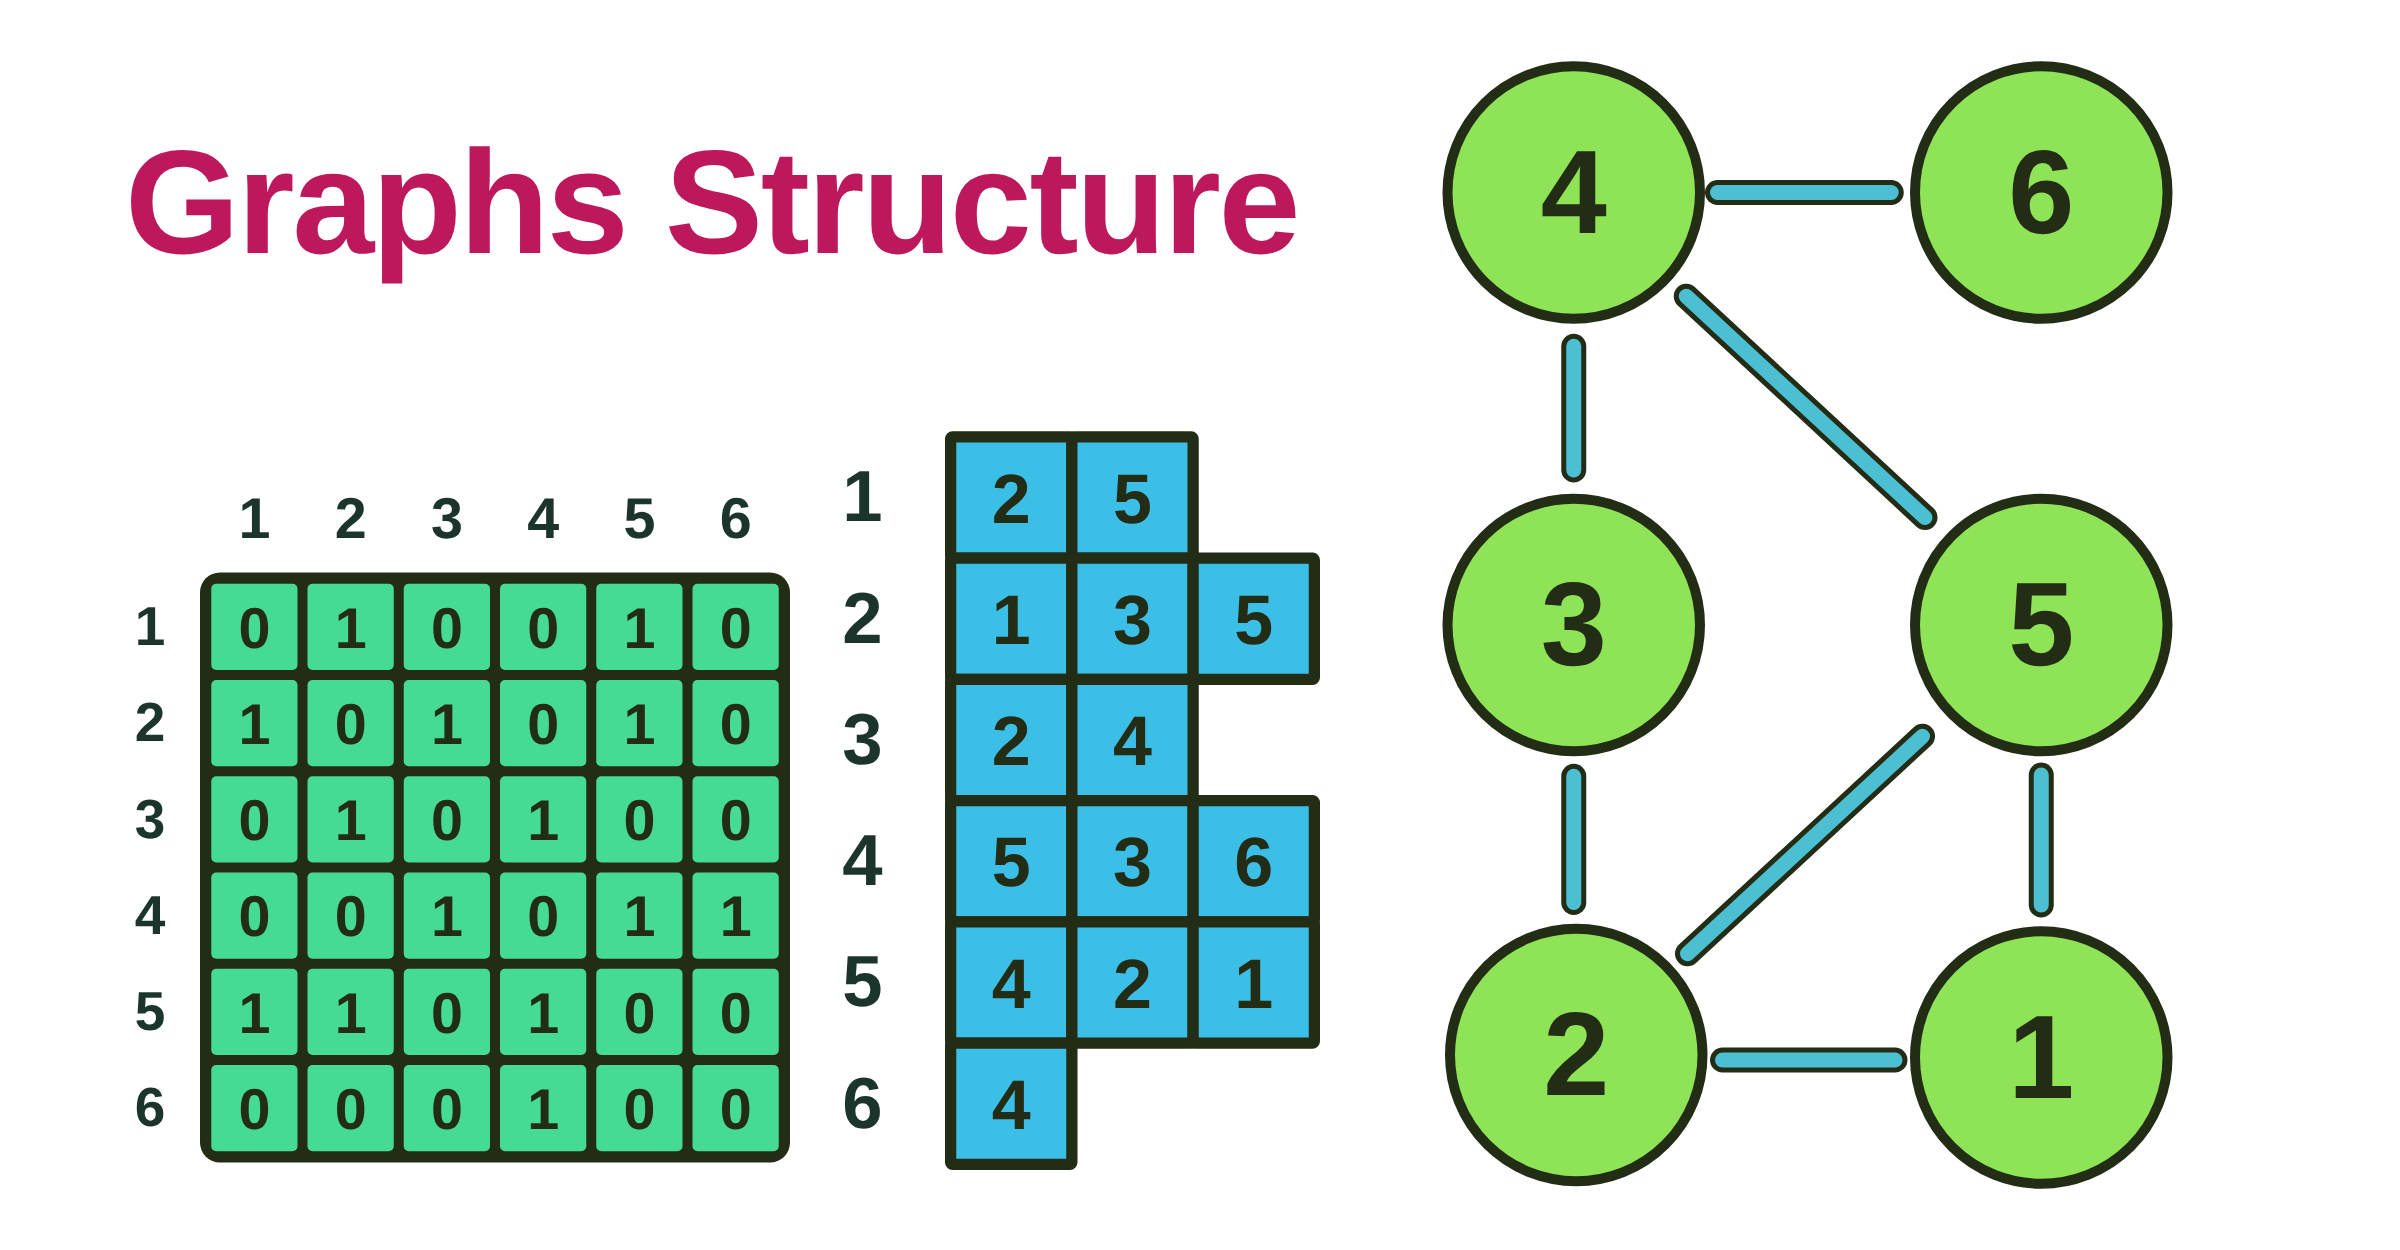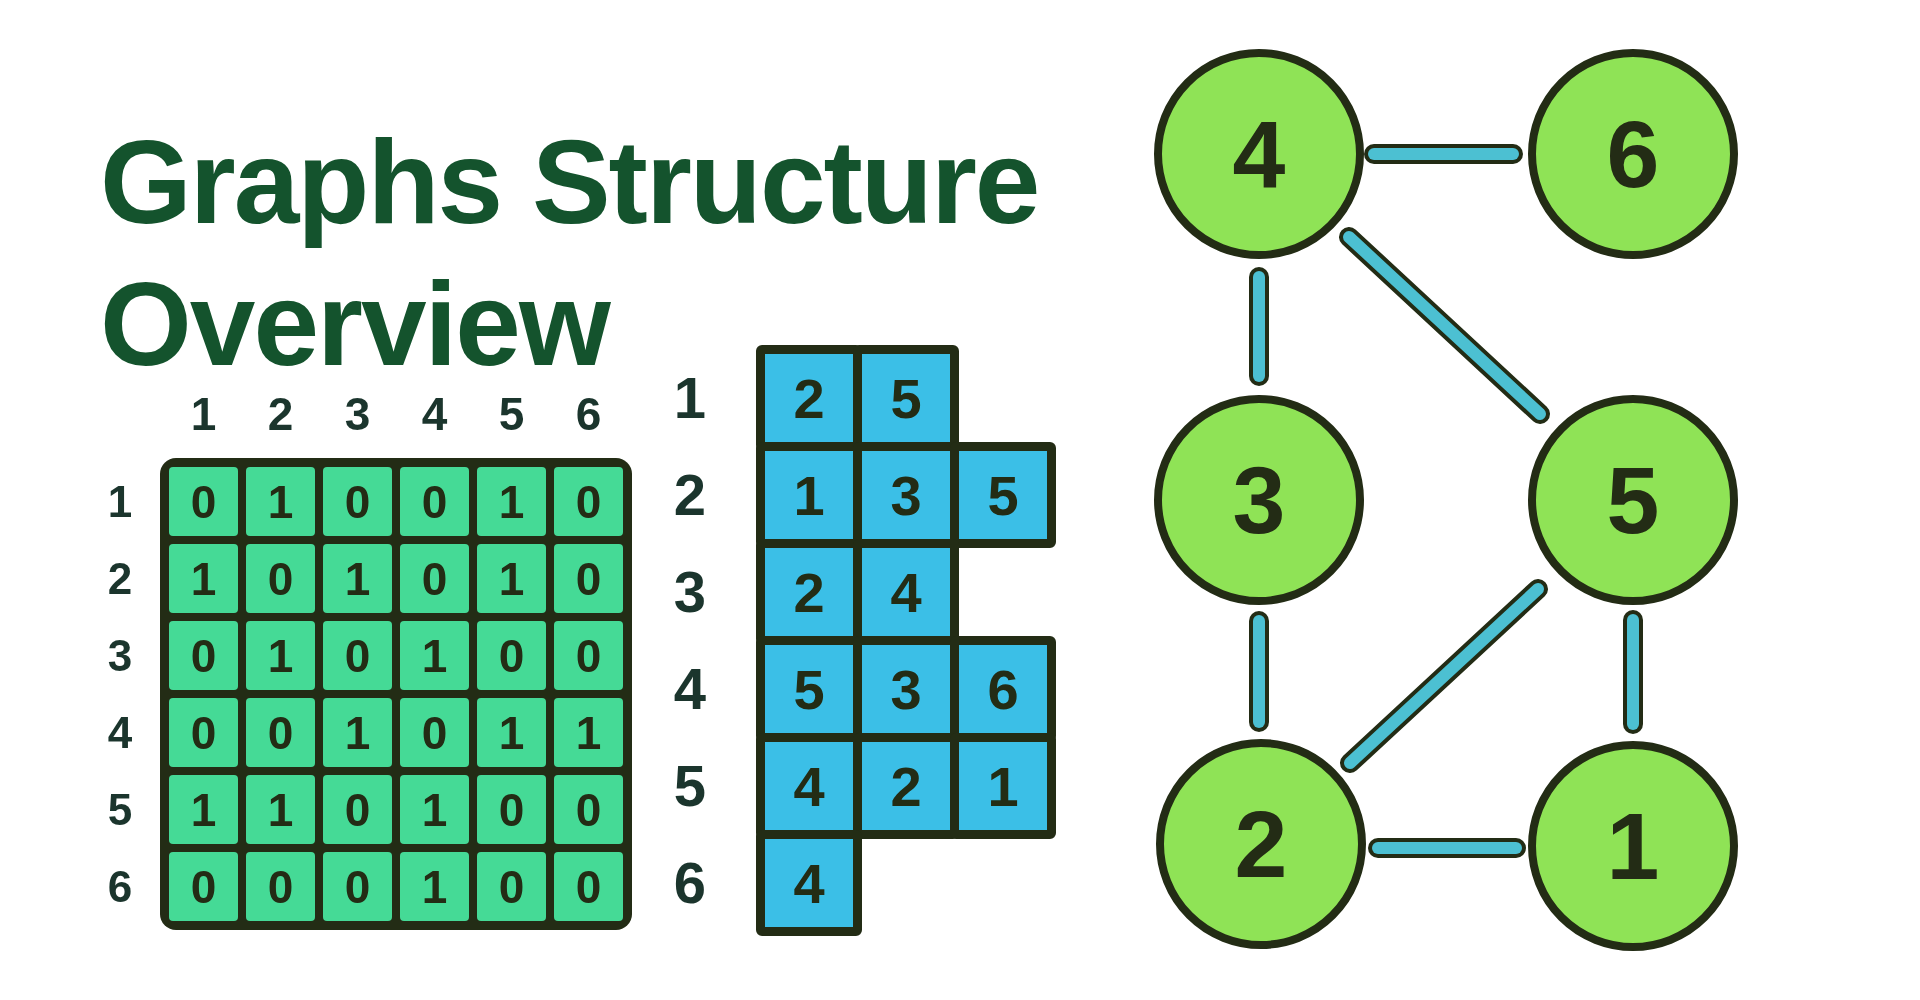--- a/index.html
+++ b/index.html
@@ -4,23 +4,23 @@
 <style>
   html,body{margin:0;padding:0;}
   body{
     width:1920px;height:1000px;position:relative;overflow:hidden;
     background:#ffffff;
     font-family:"Liberation Sans", sans-serif;
     -webkit-font-smoothing:antialiased;
   }
   
   .title{
-    position:absolute;left:100px;top:64px;
+    position:absolute;left:100px;top:44px;
     font-size:118px;line-height:1.20;font-weight:700;
-    letter-spacing:-2px;color:#14532d;white-space:nowrap;margin-top:48px;
+    letter-spacing:-2px;color:#be185d;white-space:nowrap;margin-top:48px;
   }
   .title span{display:block;}
   
   .mx-colheads{
     position:absolute;left:169px;top:388px;display:flex;gap:8px;
   }
   .mx-colheads span{
     width:69px;height:52px;line-height:52px;text-align:center;
     font-size:46px;font-weight:700;color:#1b352d;
   }
@@ -60,21 +60,20 @@
     background:#8fe356;border:8px solid #232c15;border-radius:50%;
     display:flex;align-items:center;justify-content:center;
     font-size:95px;font-weight:700;color:#232c15;
   }
 </style>
 </head>
 <body>
 
 <h1 class="title">
   <span>Graphs Structure</span>
-  <span>Overview</span>
 </h1>
 
 <div class="mx-colheads">
   <span>1</span>
   <span>2</span>
   <span>3</span>
   <span>4</span>
   <span>5</span>
   <span>6</span>
 </div>

